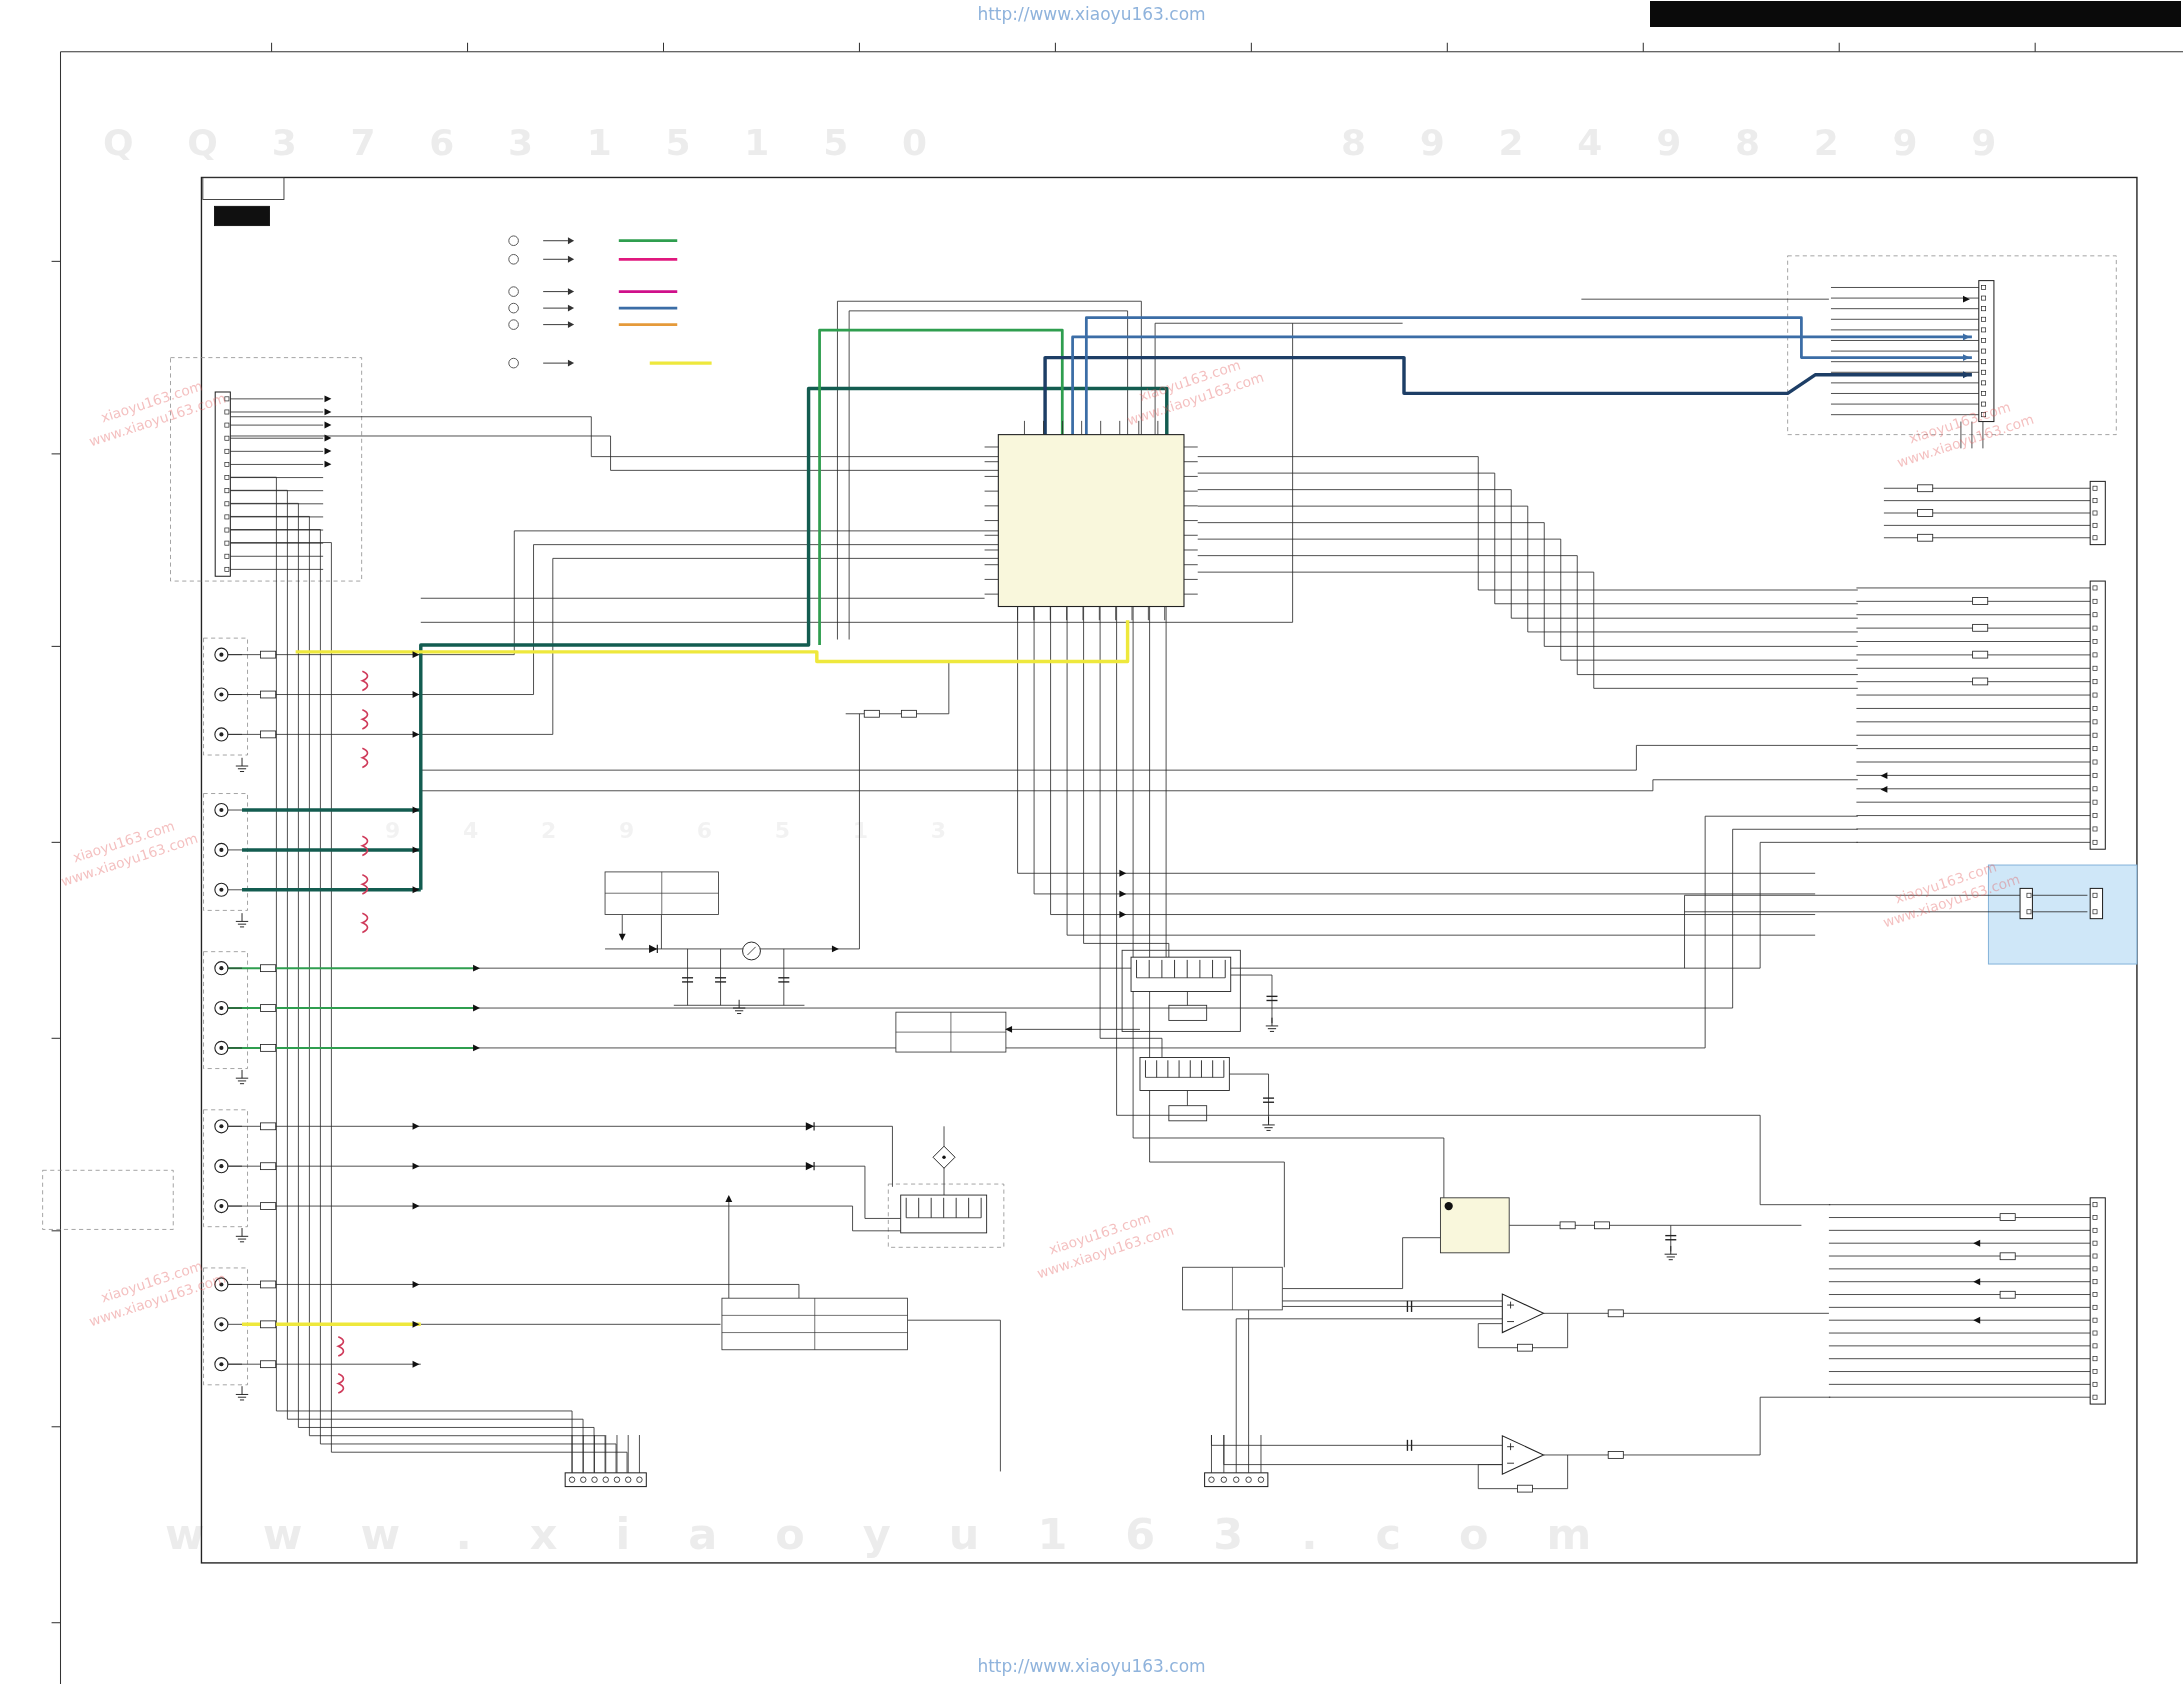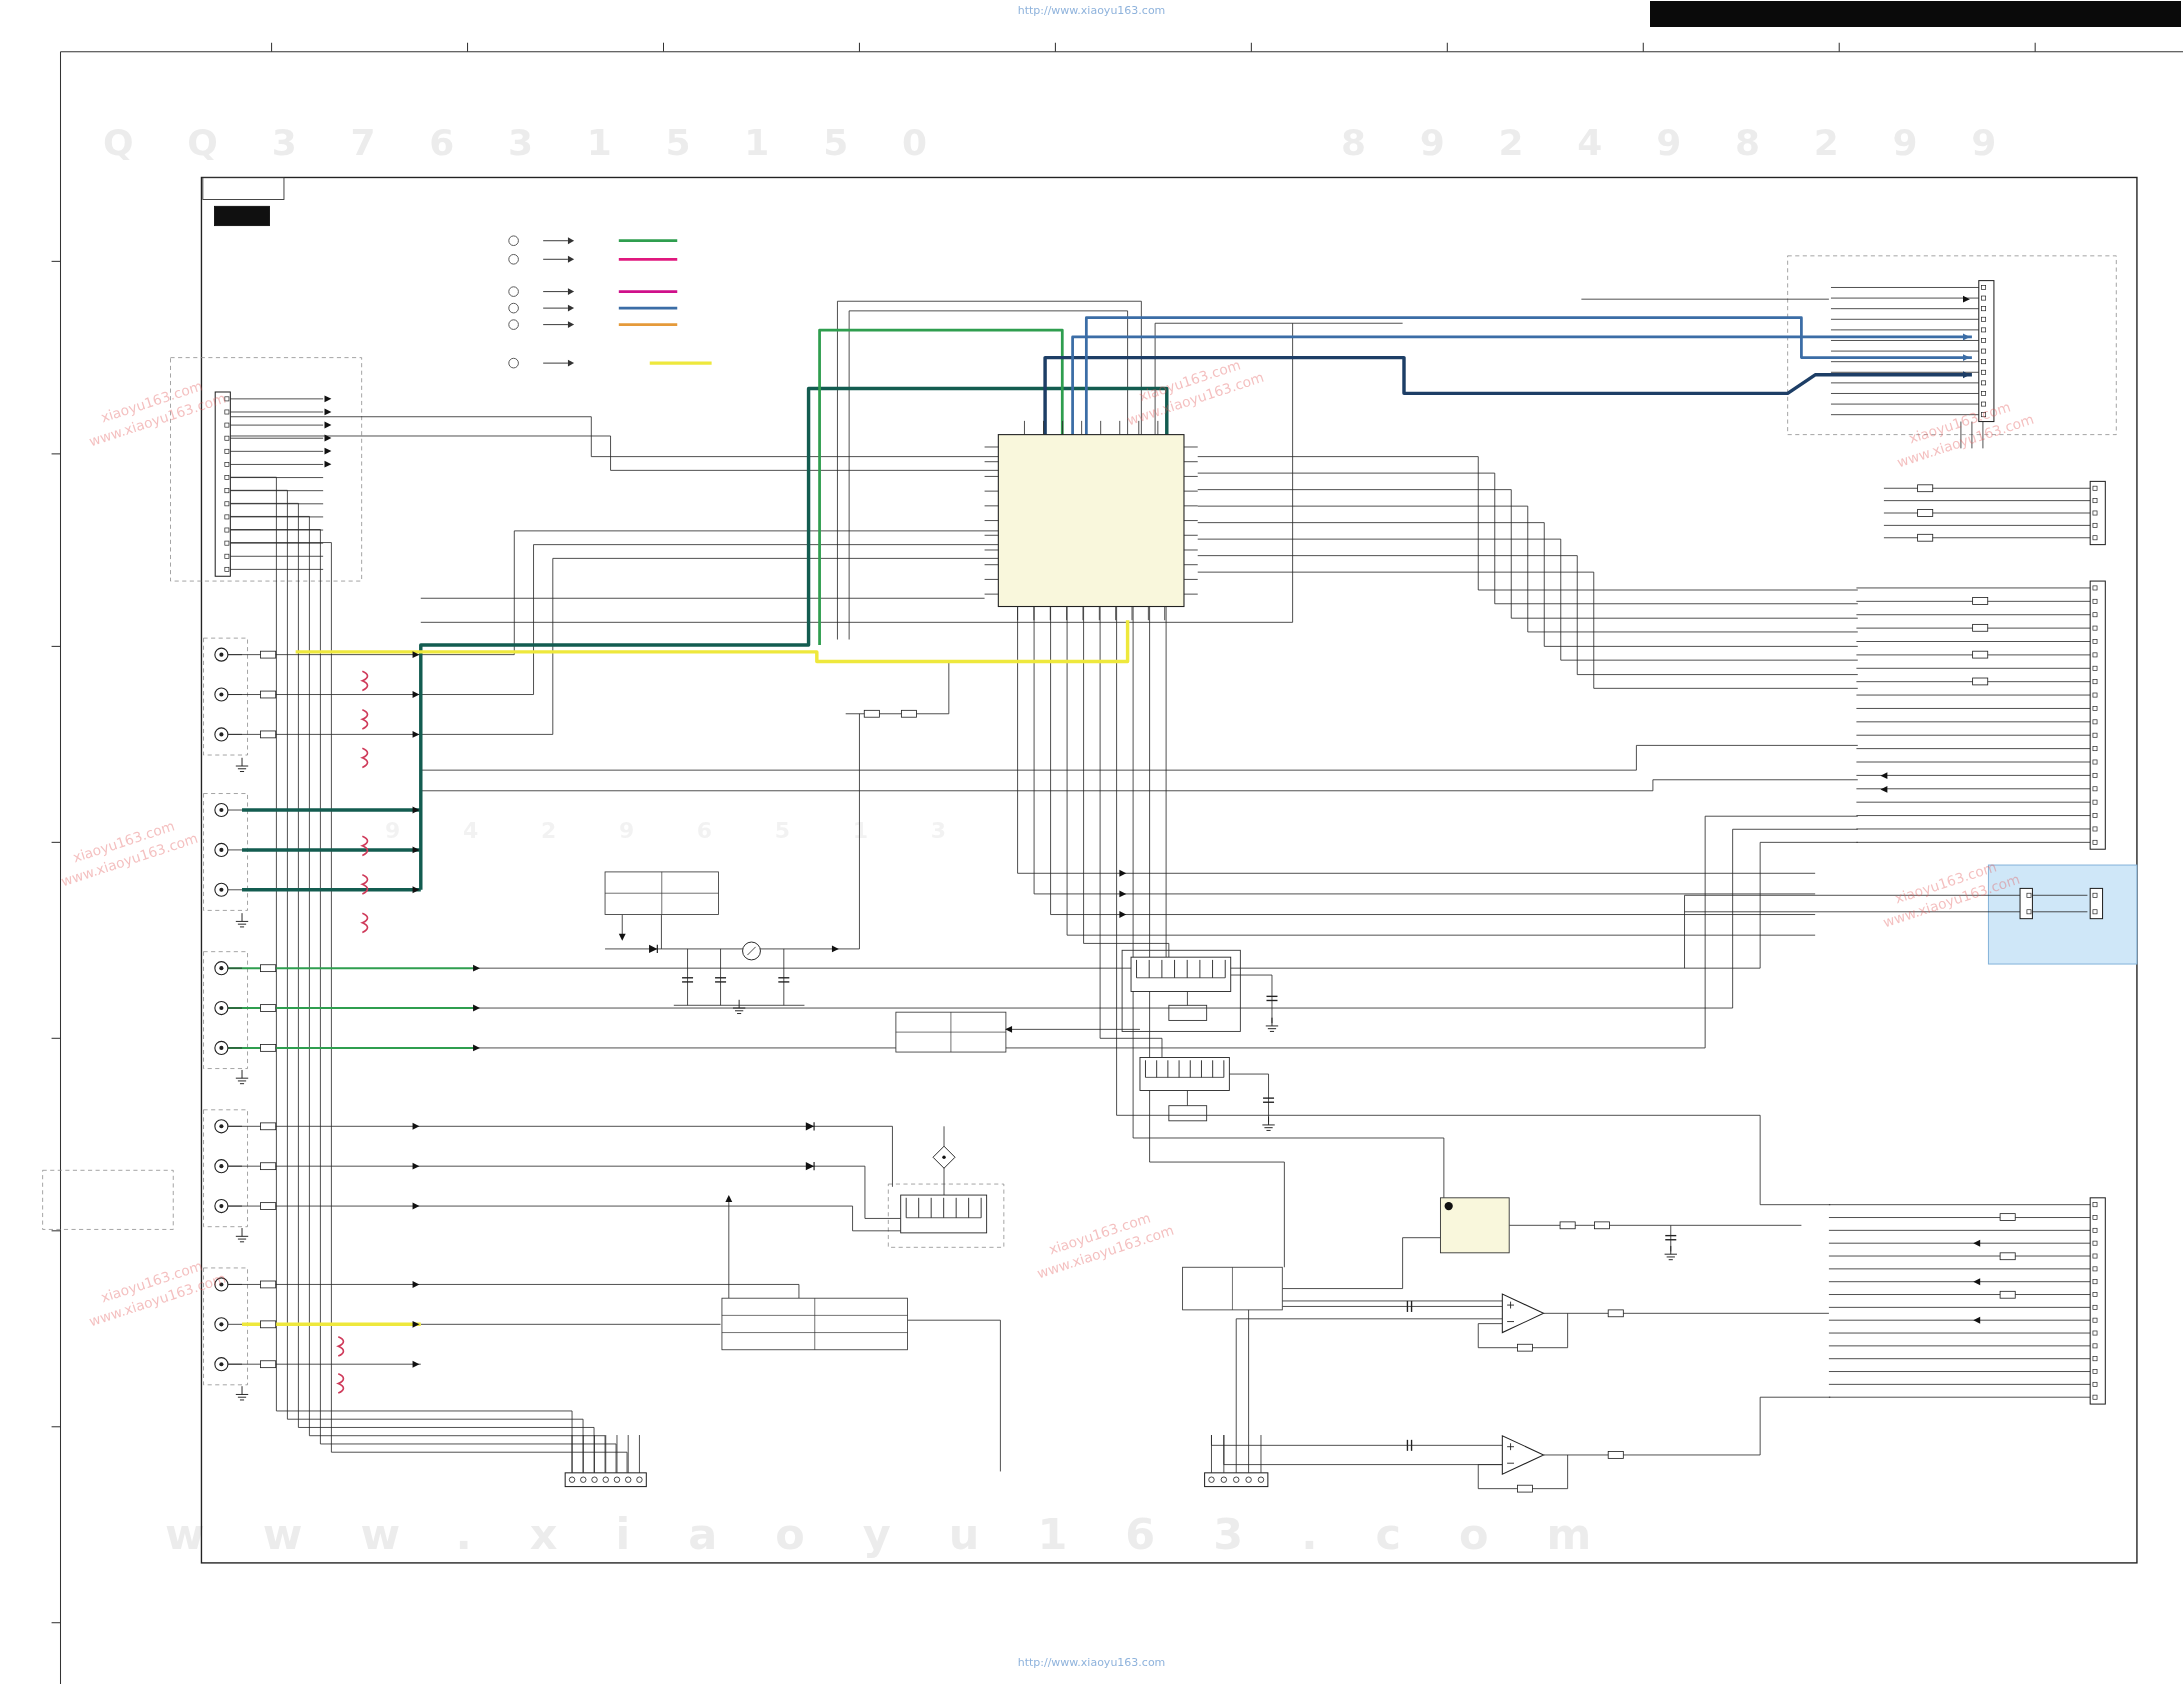--- a/index.html
+++ b/index.html
@@ -1,18 +1,18 @@
 <!DOCTYPE html>
 <html style="font-size:11px"><head>
 <meta charset="utf-8">
 <style>
   html,body{margin:0;padding:0;background:#e8e8e8;}
   .page{position:relative;width:2183px;height:1684px;background:#ffffff;overflow:hidden;
         font-family:"DejaVu Sans",sans-serif;}
-  .wm-url{position:absolute;left:50%;transform:translateX(-50%);color:#8fb3dc;font-size:11px;white-space:nowrap;}
+  .wm-url{position:absolute;left:50%;transform:translateX(-50%);color:#8fb3dc;font-size:17px;white-space:nowrap;}
   .wm-url.top{top:4.1px;}
   .wm-url.bottom{top:1656px;}
   .ghost{position:absolute;color:rgba(70,70,70,0.10);font-weight:bold;white-space:nowrap;}
   .ghost.d-left{left:103px;top:122px;font-size:36px;letter-spacing:20.6px;}
   .ghost.d-right{left:1341px;top:122px;font-size:36px;letter-spacing:20.6px;}
   .ghost.d-mid{left:385px;top:818px;font-size:22px;letter-spacing:27.5px;color:rgba(70,70,70,0.07);}
   .ghost.l-bottom{left:165px;top:1509px;font-size:43px;letter-spacing:58px;}
   .title-block{position:absolute;left:1650px;top:1.4px;width:531px;height:26px;background:#0a0a0a;}
   .stamp{position:absolute;transform:rotate(-18deg);color:rgba(225,90,90,0.38);font-size:13.8px;
          line-height:1.35;text-align:center;white-space:nowrap;}

